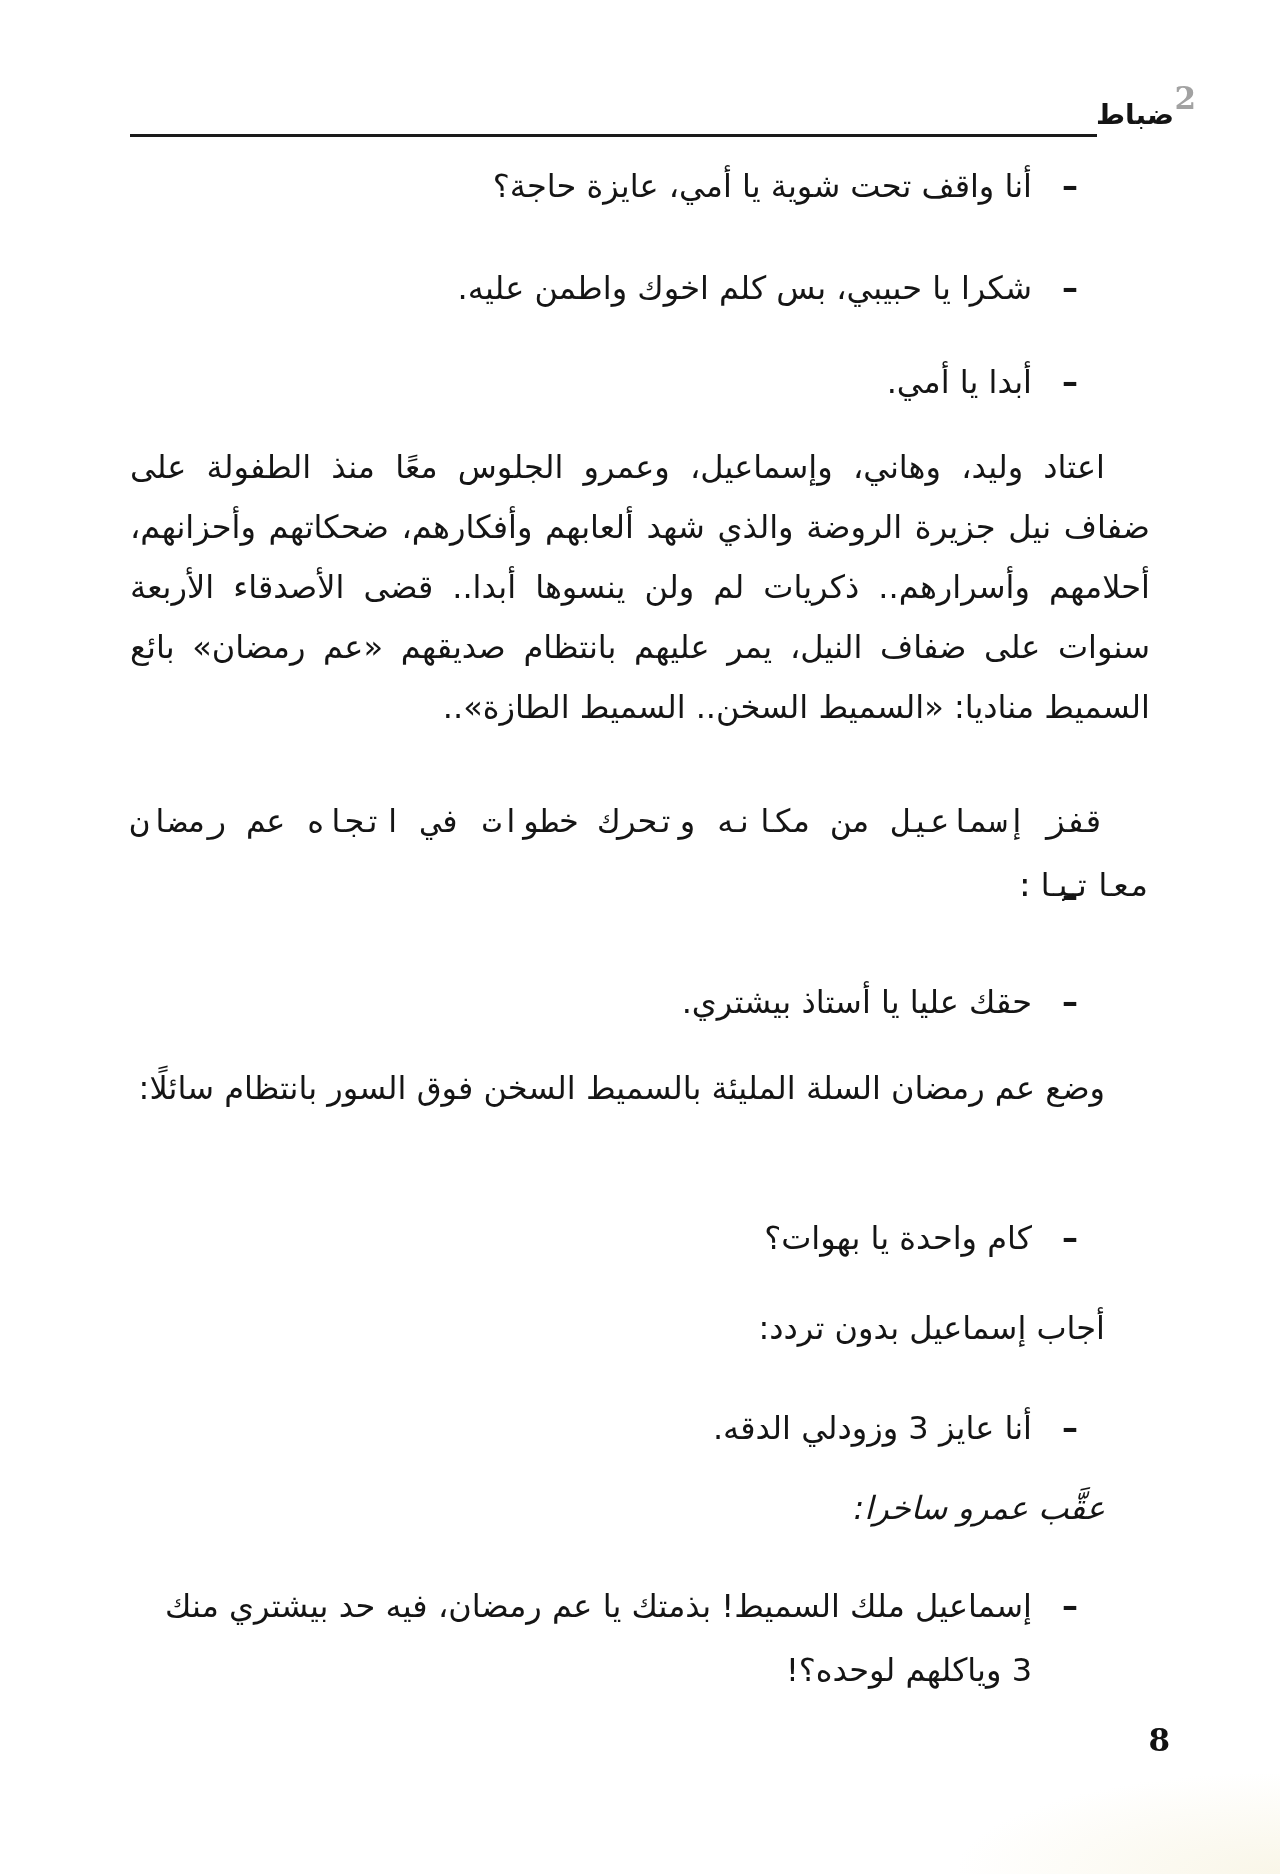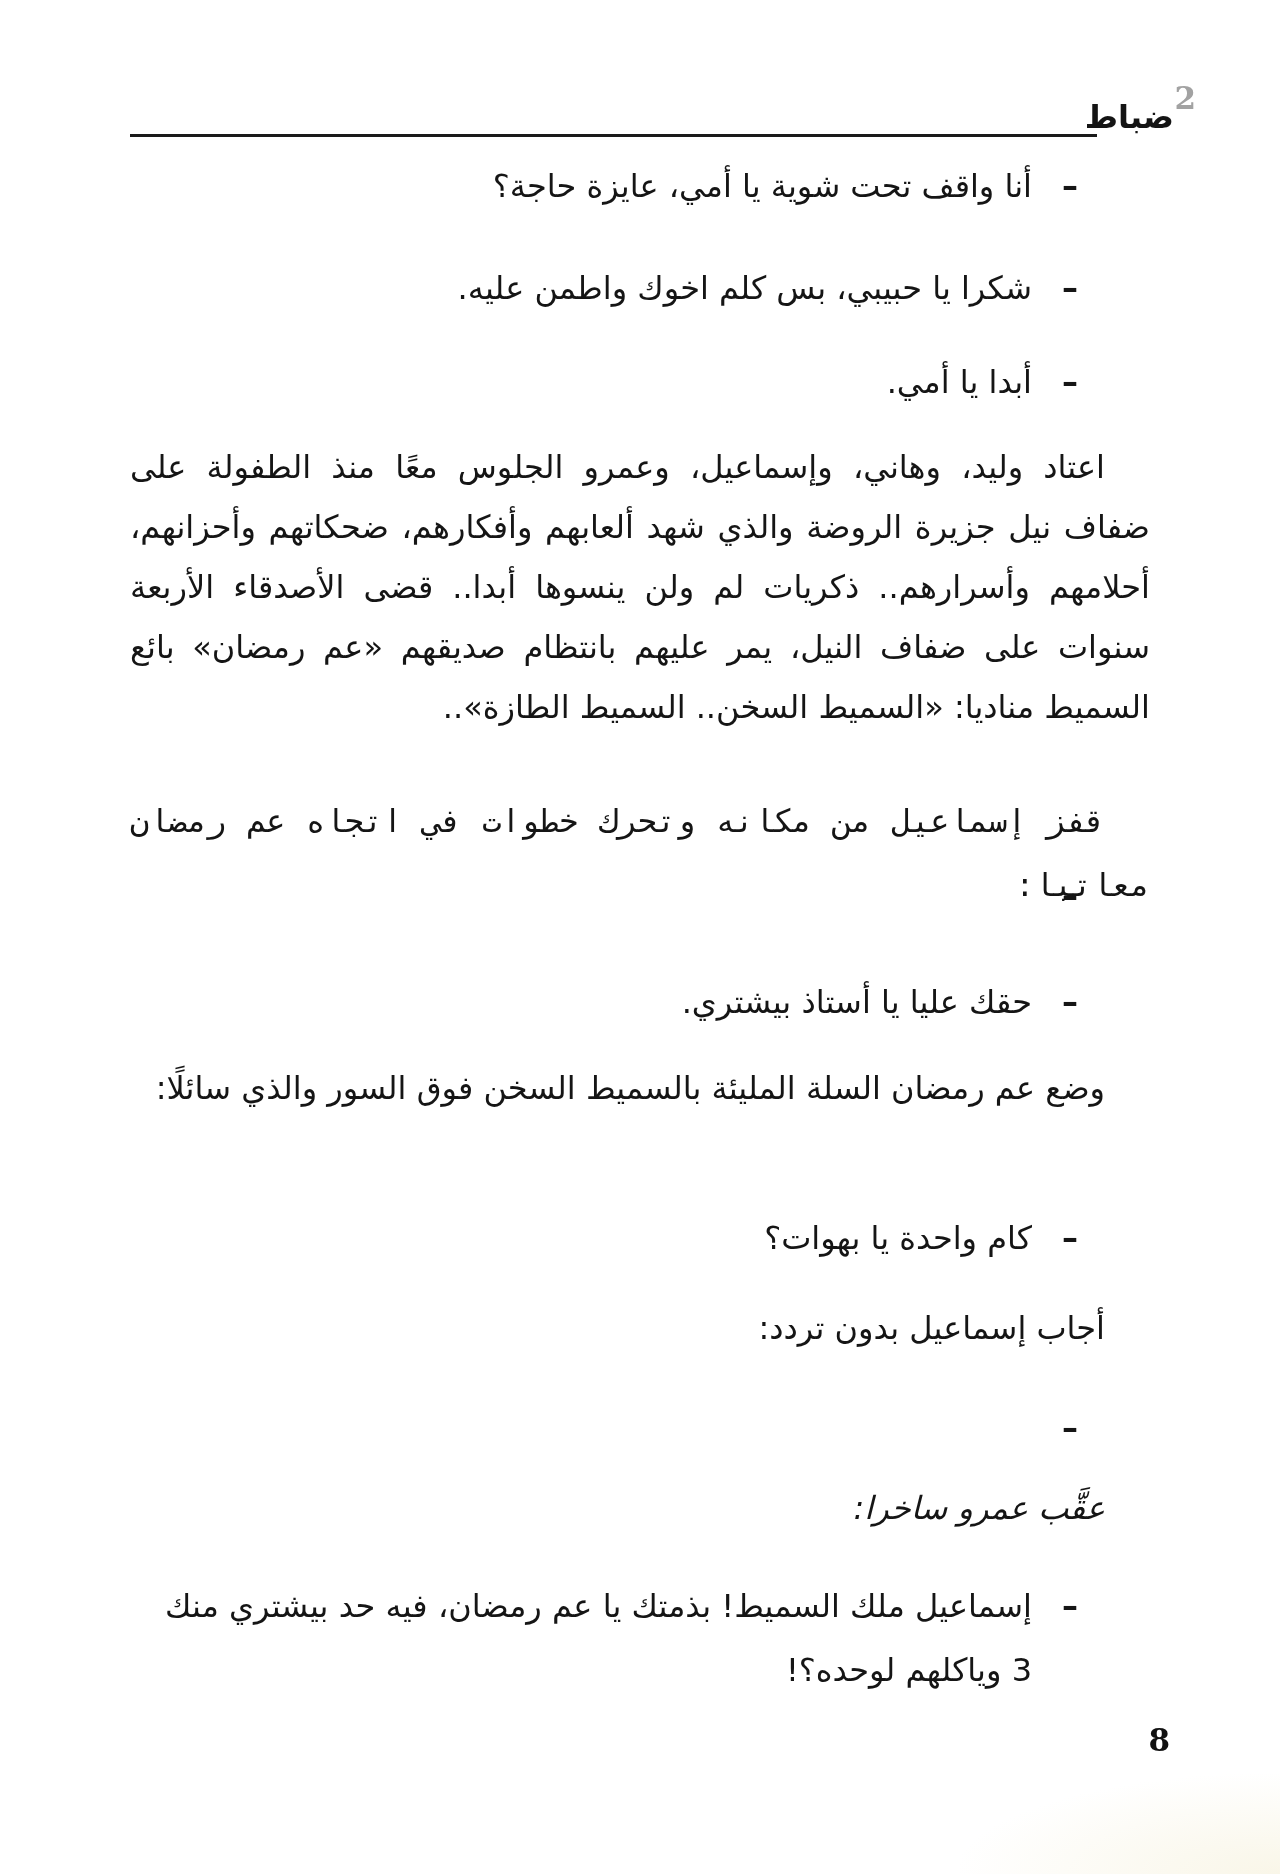--- a/index.html
+++ b/index.html
@@ -13,21 +13,21 @@
     direction:rtl;
     overflow:hidden;
   }
   
   .hdr-rule{
     position:absolute;top:134px;left:130px;width:967px;height:2.5px;
     background:#1a1a1a;
   }
   .hdr-title{
     position:absolute;top:98px;right:106px;
-    font-size:32px;font-weight:bold;color:#141414;
+    font-size:28px;font-weight:bold;color:#141414;
     letter-spacing:0.5px;
   }
   .hdr-num{
     position:absolute;top:80px;right:84px;
     font-family:"DejaVu Serif",serif;
     font-size:31px;font-weight:bold;color:#a2a2a2;
   }
   
   .block{
     position:absolute;left:130px;right:130px;
@@ -109,31 +109,32 @@
 
   <div class="block dialogue" id="b5">
     <span class="dash">–</span>
   </div>
 
   <div class="block dialogue" id="b6">
     <span class="dash">–</span>
     <span class="dlg-text">حقك عليا يا أستاذ بيشتري.</span>
   </div>
 
-  <div class="block para" id="b7">وضع عم رمضان السلة المليئة بالسميط السخن فوق السور والذي سائلًا:</div>
+  <div class="block para" id="b7">وضع عم رمضان السلة المليئة بالسميط السخن فوق السور بانتظام سائلًا:</div>
 
   <div class="block dialogue" id="b8">
     <span class="dash">–</span>
     <span class="dlg-text">كام واحدة يا بهوات؟</span>
   </div>
 
   <div class="block para" id="b9">أجاب إسماعيل بدون تردد:</div>
 
   <div class="block dialogue" id="b10">
     <span class="dash">–</span>
+    <span class="dlg-text">أنا عايز 3 وزودلي الدقه.</span>
   </div>
 
   <div class="block para" id="b11">عقَّب عمرو ساخرا:</div>
 
   <div class="block dialogue" id="b12">
     <span class="dash">–</span>
     <span class="dlg-text">إسماعيل ملك السميط! بذمتك يا عم رمضان، فيه حد بيشتري منك 3 وياكلهم لوحده؟!</span>
   </div>
 
   <div class="page-num">8</div>

